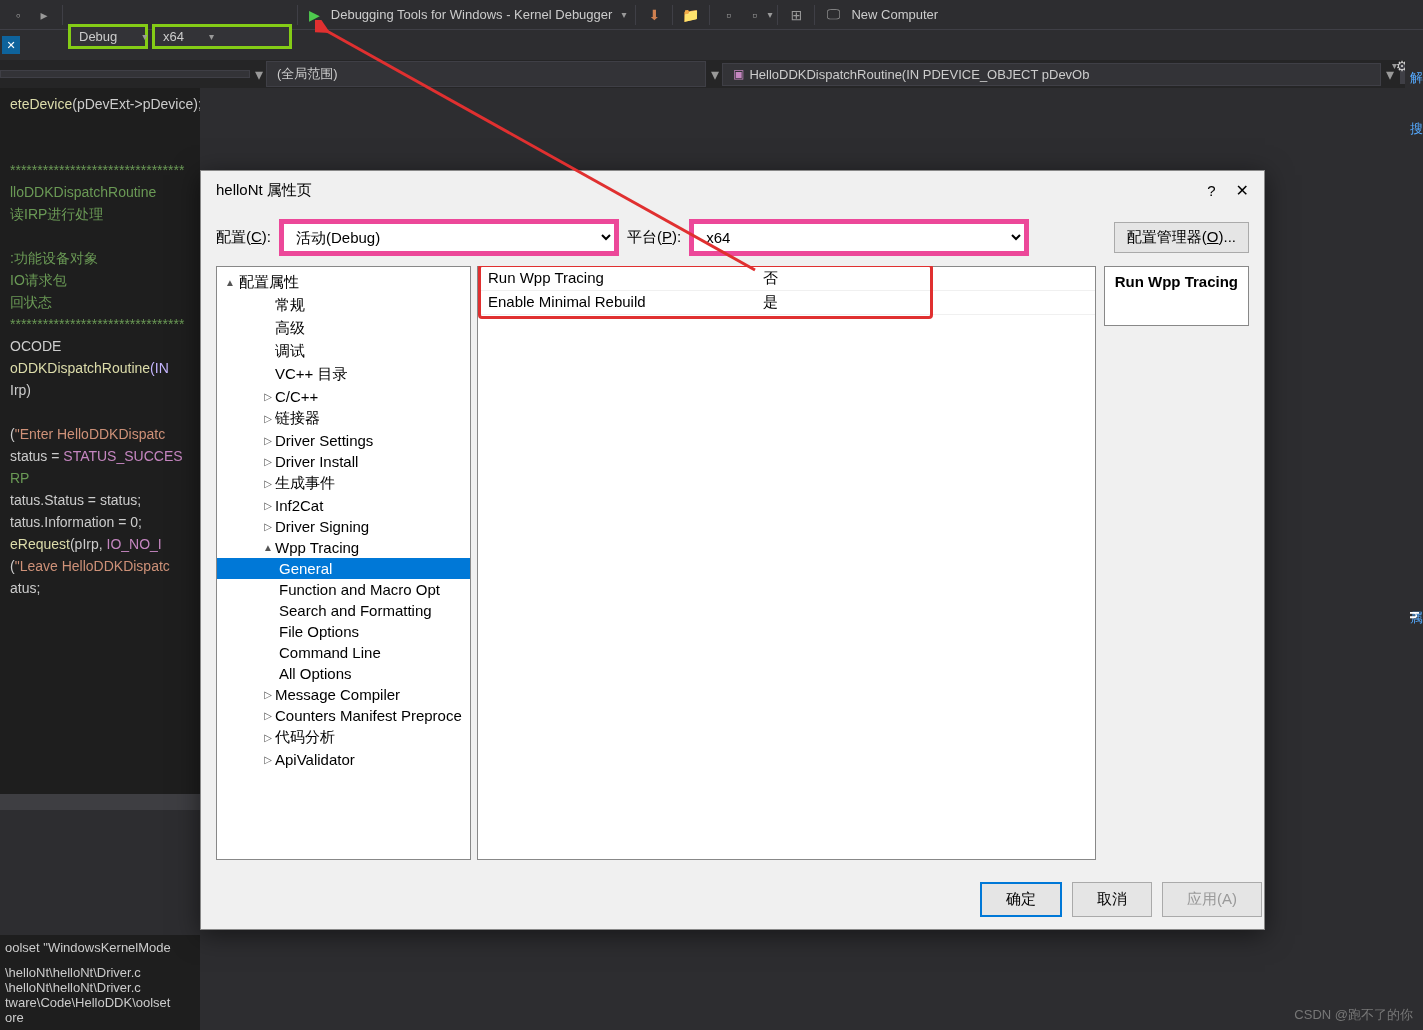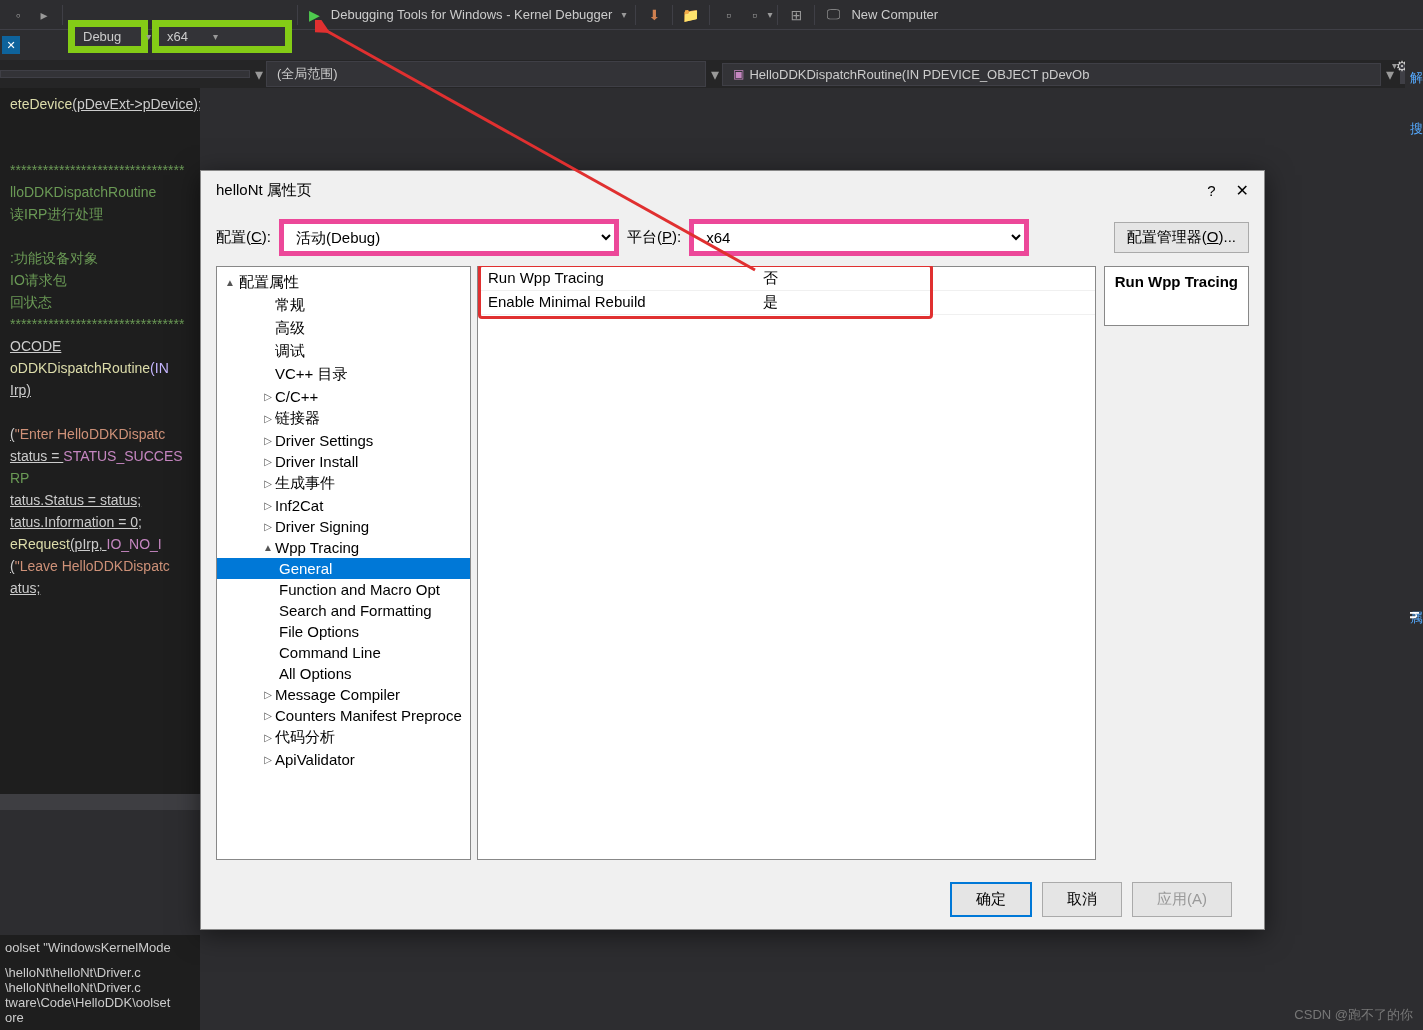--- a/index.html
+++ b/index.html
@@ -1,21 +1,21 @@
 <!DOCTYPE html>
 <html><head>
 <meta charset="utf-8">
 <style>
 * { margin: 0; padding: 0; box-sizing: border-box; font-family: "Microsoft YaHei", "Segoe UI", sans-serif; }
 body { background: #2d2d30; color: #ccc; overflow: hidden; width: 1423px; height: 1030px; position: relative; }
 
 
 .top-toolbar { height: 30px; background: #2d2d30; display: flex; align-items: center; padding: 0 5px; border-bottom: 1px solid #3f3f46; }
 .top-toolbar .sep { width: 1px; height: 20px; background: #3f3f46; margin: 0 5px; }
-.dropdown { background: #333337; border: 7px solid #84cc16; color: #ccc; padding: 2px 8px; font-size: 13px; display: flex; align-items: center; gap: 25px; cursor: pointer; margin-top: 43px; }
+.dropdown { background: #333337; border: 3px solid #84cc16; color: #ccc; padding: 2px 8px; font-size: 13px; display: flex; align-items: center; gap: 25px; cursor: pointer; margin-top: 43px; }
 .dropdown::after { content: "▾"; font-size: 10px; color: #999; }
 .play-icon { color: #4ec94e; margin: 0 6px; font-size: 14px; }
 .toolbar-text { color: #ccc; font-size: 13px; padding: 0 5px; }
 .toolbar-icon { width: 20px; height: 20px; margin: 0 3px; display: inline-flex; align-items: center; justify-content: center; color: #999; font-size: 14px; }
 
 
 .secondary-bar { height: 30px; background: #2d2d30; display: flex; align-items: center; }
 .tab-close { width: 18px; height: 18px; background: #0e639c; color: #fff; font-size: 11px; display: flex; align-items: center; justify-content: center; margin-left: 2px; }
 .settings-gear { position: absolute; right: 8px; top: 56px; color: #ccc; }
 
@@ -26,21 +26,21 @@
 .cube-icon { color: #c586c0; margin-right: 5px; font-size: 12px; }
 
 
 .code-area { background: #1e1e1e; font-family: Consolas, monospace; font-size: 14px; padding: 5px 10px; line-height: 22px; position: absolute; top: 88px; left: 0; width: 200px; height: 720px; overflow: hidden; }
 .code-line { white-space: pre; }
 .c-fn { color: #dcdcaa; }
 .c-comment { color: #6a9955; }
 .c-keyword { color: #c4b5fd; }
 .c-str { color: #ce9178; }
 .c-macro { color: #c586c0; }
-.c-punc { color: #ccc; text-decoration: underline; }
+.c-punc { color: #ccc; }
 
 
 .output-area { position: absolute; bottom: 0; left: 0; width: 200px; background: #1e1e1e; font-family: Consolas, monospace; font-size: 13px; color: #ccc; padding: 5px; }
 
 
 .right-panel { position: absolute; right: 0; top: 56px; width: 18px; background: #2d2d30; height: 800px; }
 .right-tab { writing-mode: vertical-rl; color: #55aaff; font-size: 13px; padding: 5px 2px; }
 
 
 .dialog { position: absolute; left: 200px; top: 170px; width: 1065px; height: 760px; background: #f0f0f0; border: 1px solid #888; box-shadow: 0 5px 25px rgba(0,0,0,0.5); display: flex; flex-direction: column; color: #000; }
@@ -66,21 +66,21 @@
 .tree-l2 { padding-left: 48px; }
 
 .prop-panel { flex: 1; display: flex; gap: 8px; }
 .prop-grid { flex: 1; background: #fff; border: 1px solid #888; position: relative; }
 .prop-row { display: flex; font-size: 15px; border-bottom: 1px solid #f0f0f0; }
 .prop-key { width: 275px; padding: 2px 10px; }
 .prop-val { flex: 1; padding: 2px 10px; }
 .red-box { position: absolute; border: 3px solid #e03030; border-radius: 4px; }
 .prop-desc { height: 60px; background: #fff; border: 1px solid #888; padding: 6px 10px; font-size: 15px; font-weight: bold; }
 
-.dialog-footer { display: flex; justify-content: flex-end; gap: 10px; padding: 12px 32px; }
+.dialog-footer { display: flex; justify-content: flex-end; gap: 10px; padding: 12px 2px; }
 .dlg-btn { padding: 6px 24px; font-size: 15px; border: 1px solid #aaa; background: #e5e5e5; cursor: pointer; }
 .dlg-btn.primary { border: 2px solid #0078d7; }
 .dlg-btn.disabled { color: #999; }
 
 
 .red-arrow { position: absolute; top: 20px; left: 315px; pointer-events: none; }
 
 
 .watermark { position: absolute; bottom: 6px; right: 10px; color: #777; font-size: 13px; }
 

